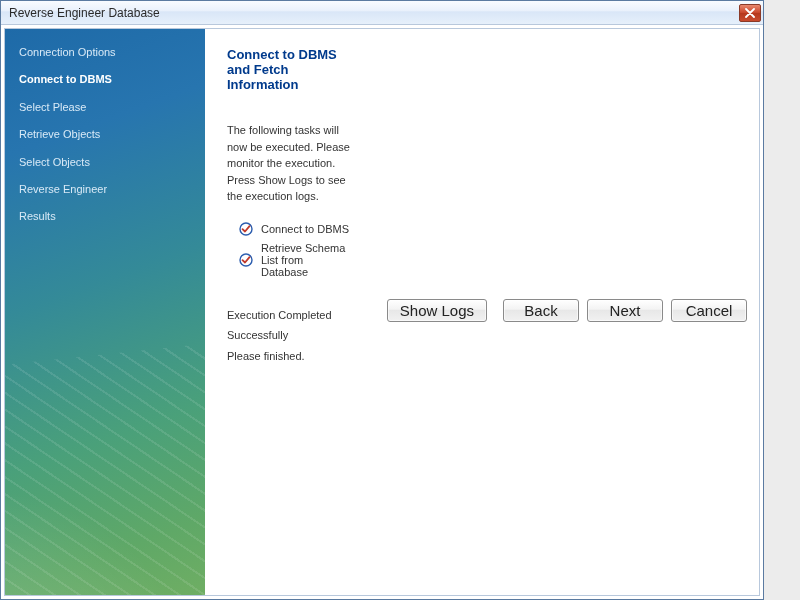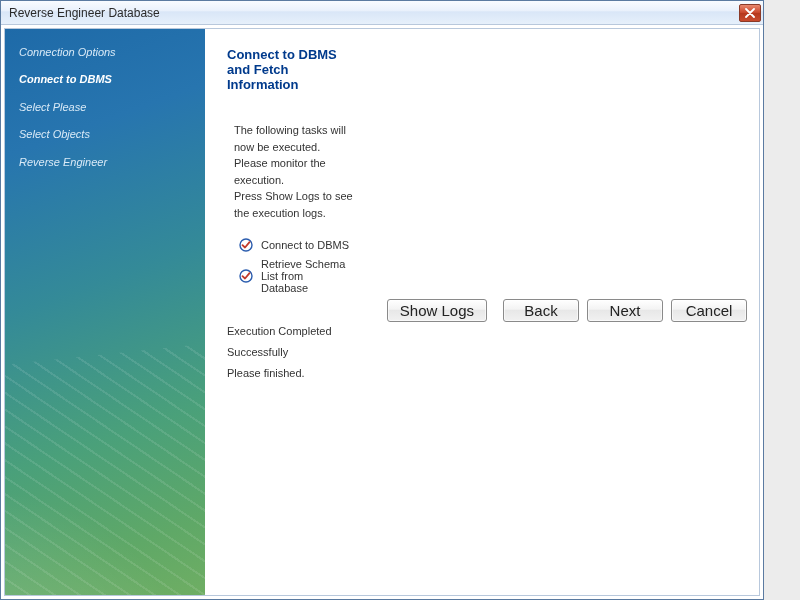--- a/index.html
+++ b/index.html
@@ -71,21 +71,20 @@
       repeating-linear-gradient(40deg, rgba(255,255,255,0.10) 0 2px, rgba(255,255,255,0) 2px 14px);
     transform: rotate(-6deg);
     pointer-events:none;
   }
   .nav-item {
     padding: 6px 12px 6px 14px;
     font-size: 11px;
     color: #d9eaf7;
     cursor: pointer;
     line-height: 1.4;
-    font-style: italic;
   }
   .nav-item.active {
     color: #ffffff;
     font-weight: bold;
   }
   .main {
     flex: 1;
     display: flex;
     flex-direction: row;
     background: #fff;
@@ -96,21 +95,21 @@
     padding: 18px 22px 10px 22px;
     color: #333;
     overflow: auto;
   }
   .content h2 {
     color: #003a8c;
     font-size: 13px;
     font-weight: bold;
     margin-bottom: 30px;
   }
-  .intro { line-height: 1.5; margin-bottom: 14px; margin-left: 7px; }
+  .intro { line-height: 1.5; margin-bottom: 14px; }
   .task-list { margin: 4px 0 24px 12px; }
   .task {
     display: flex;
     align-items: center;
     gap: 8px;
     padding: 3px 0;
   }
   .check {
     width: 14px; height: 14px;
     display:inline-flex; align-items:center; justify-content:center;
@@ -150,22 +149,24 @@
       </svg>
     </div>
   </div>
 
   <div class="body">
 
     <div class="sidebar">
       <div class="nav-item">Connection Options</div>
       <div class="nav-item active">Connect to DBMS</div>
       <div class="nav-item">Select Please</div>
+      <div class="nav-item">Retrieve Objects</div>
       <div class="nav-item">Select Objects</div>
       <div class="nav-item">Reverse Engineer</div>
+      <div class="nav-item">Results</div>
     </div>
 
     <div class="main">
       <div class="content">
         <h2>Connect to DBMS and Fetch Information</h2>
 
         <div class="intro">
           <div>The following tasks will now be executed. Please monitor the execution.</div>
           <div>Press Show Logs to see the execution logs.</div>
         </div>

